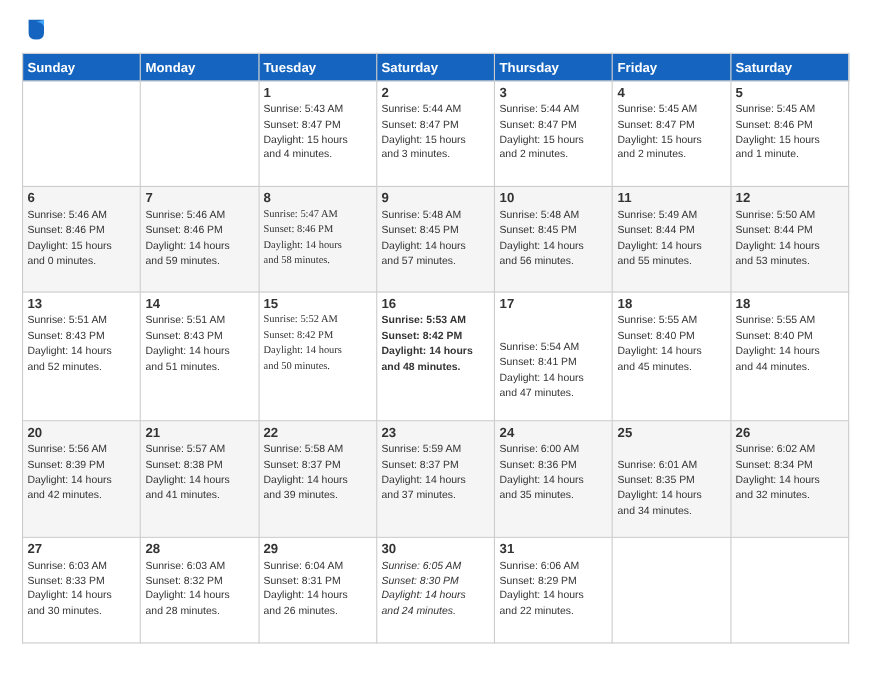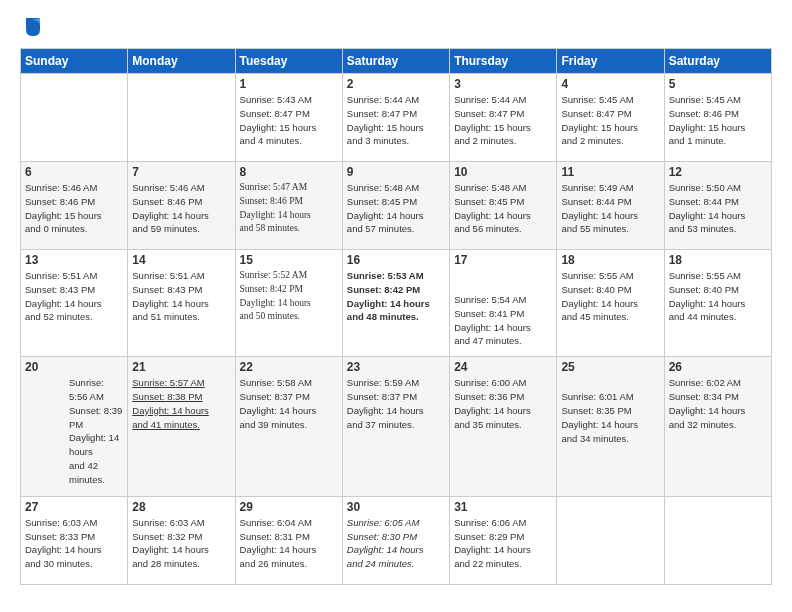--- a/index.html
+++ b/index.html
@@ -280,28 +280,28 @@
             <span class="day-num">18</span>
             <div class="day-info" style="white-space: pre-line;">Sunrise: 5:55 AM
 Sunset: 8:40 PM
 Daylight: 14 hours
 and 44 minutes.</div>
           </td>
         </tr>
         <tr>
           <td>
             <span class="day-num">20</span>
-            <div class="day-info" style="white-space: pre-line; margin-left: 44px;">Sunrise: 5:56 AM
+            <div class="day-info" style="white-space: pre-line;">Sunrise: 5:56 AM
 Sunset: 8:39 PM
 Daylight: 14 hours
 and 42 minutes.</div>
           </td>
           <td>
             <span class="day-num">21</span>
-            <div class="day-info" style="white-space: pre-line; text-decoration: underline;">Sunrise: 5:57 AM
+            <div class="day-info" style="white-space: pre-line;">Sunrise: 5:57 AM
 Sunset: 8:38 PM
 Daylight: 14 hours
 and 41 minutes.</div>
           </td>
           <td>
             <span class="day-num">22</span>
             <div class="day-info" style="white-space: pre-line;">Sunrise: 5:58 AM
 Sunset: 8:37 PM
 Daylight: 14 hours
 and 39 minutes.</div>

